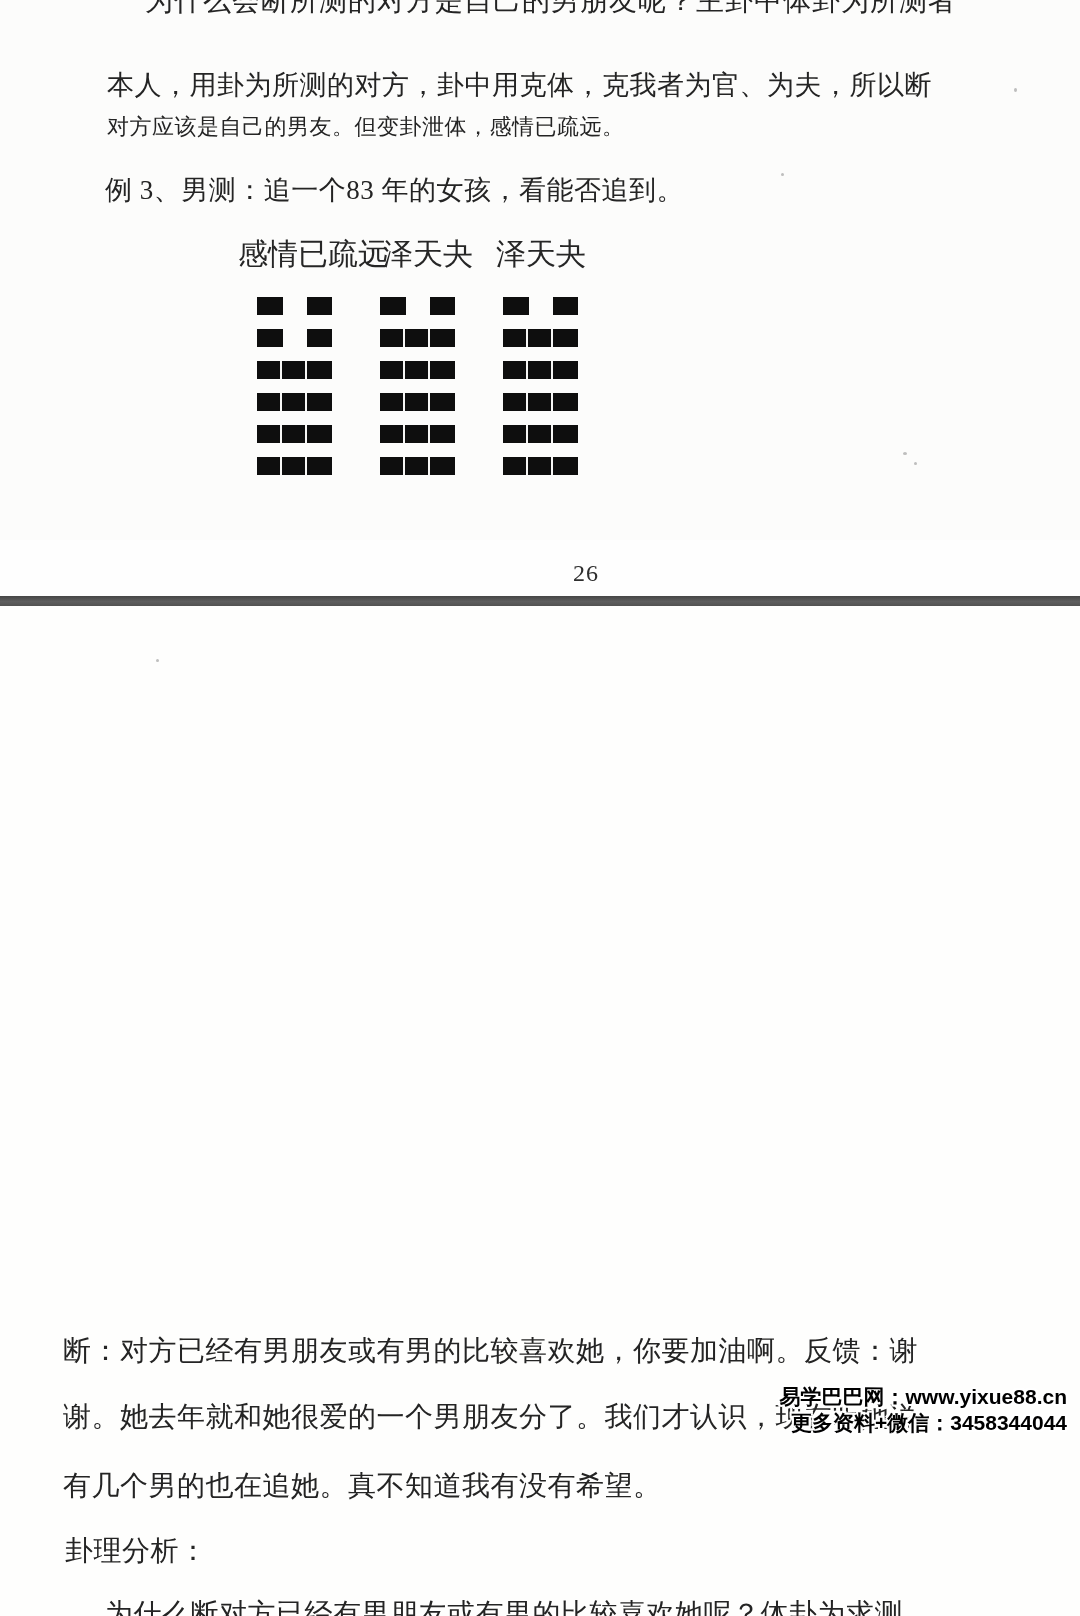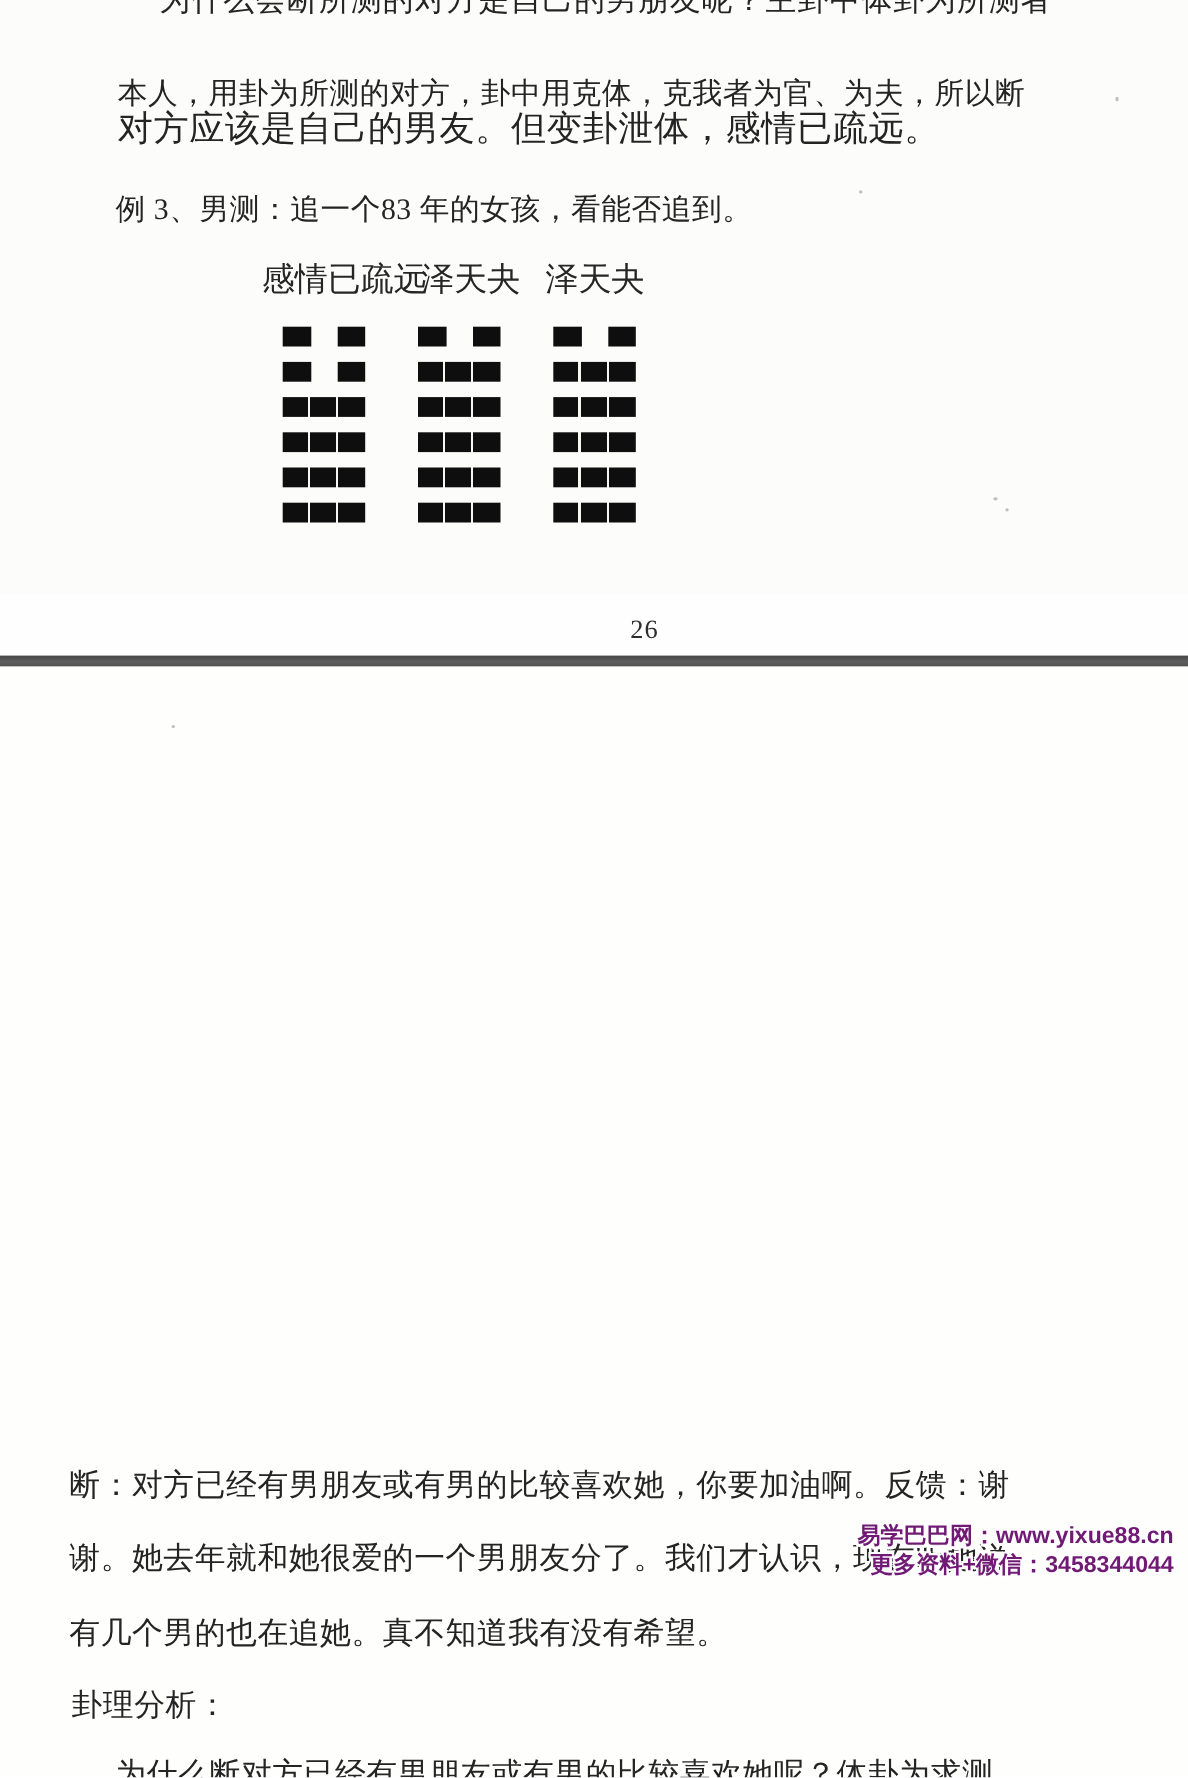--- a/index.html
+++ b/index.html
@@ -16,21 +16,21 @@
     position:absolute;left:0;top:596px;width:1080px;height:10px;
     background:linear-gradient(180deg,#454545 0%,#5e5e5e 55%,#525252 100%);
   }
   
   .tl{
     position:absolute;white-space:nowrap;color:#242424;
     font-size:28px;line-height:1.15;letter-spacing:.5px;
   }
   #p1-l0{left:145px;top:-15px;letter-spacing:1px;}
   #p1-l1{left:107px;top:47px;font-size:27px;margin-top:23px;}
-  #p1-l2{left:107px;top:98px;font-size:32px;}
+  #p1-l2{left:107px;top:114px;font-size:22px;}
   #p1-l3{left:105px;top:175px;font-size:27px;}
   .hexname{position:absolute;top:234px;font-size:30px;color:#262626;white-space:nowrap;}
   #hexname0{left:238px;}
   #hexname1{left:383px;}
   #hexname2{left:496px;}
   .hexcol{position:absolute;top:297px;width:75px;}
   #hexcol0{left:257px;}
   #hexcol1{left:380px;}
   #hexcol2{left:503px;}
   .hexline{height:18px;margin-bottom:14px;}
@@ -122,21 +122,21 @@
 
   <div id="page-divider"></div>
 
   <div class="page" id="page2">
     <div class="tl" id="p2-l0">断：对方已经有男朋友或有男的比较喜欢她，你要加油啊。反馈：谢</div>
     <div class="tl" id="p2-l1">谢。她去年就和她很爱的一个男朋友分了。我们才认识，现在听她说</div>
     <div class="tl" id="p2-l2">有几个男的也在追她。真不知道我有没有希望。</div>
     <div class="tl" id="p2-l3">卦理分析：</div>
     <div class="tl" id="p2-l4">为什么断对方已经有男朋友或有男的比较喜欢她呢？体卦为求测</div>
 
-    <div id="watermark" style="color: #701a75;">
+    <div id="watermark" style="color: #000000;">
       <div class="wm-line">易学巴巴网：www.yixue88.cn</div>
       <div class="wm-line">更多资料+微信：3458344044</div>
     </div>
 
   </div>
 
   <div class="speck" id="sp1"></div>
   <div class="speck" id="sp2"></div>
   <div class="speck" id="sp3"></div>
   <div class="speck" id="sp4"></div>

